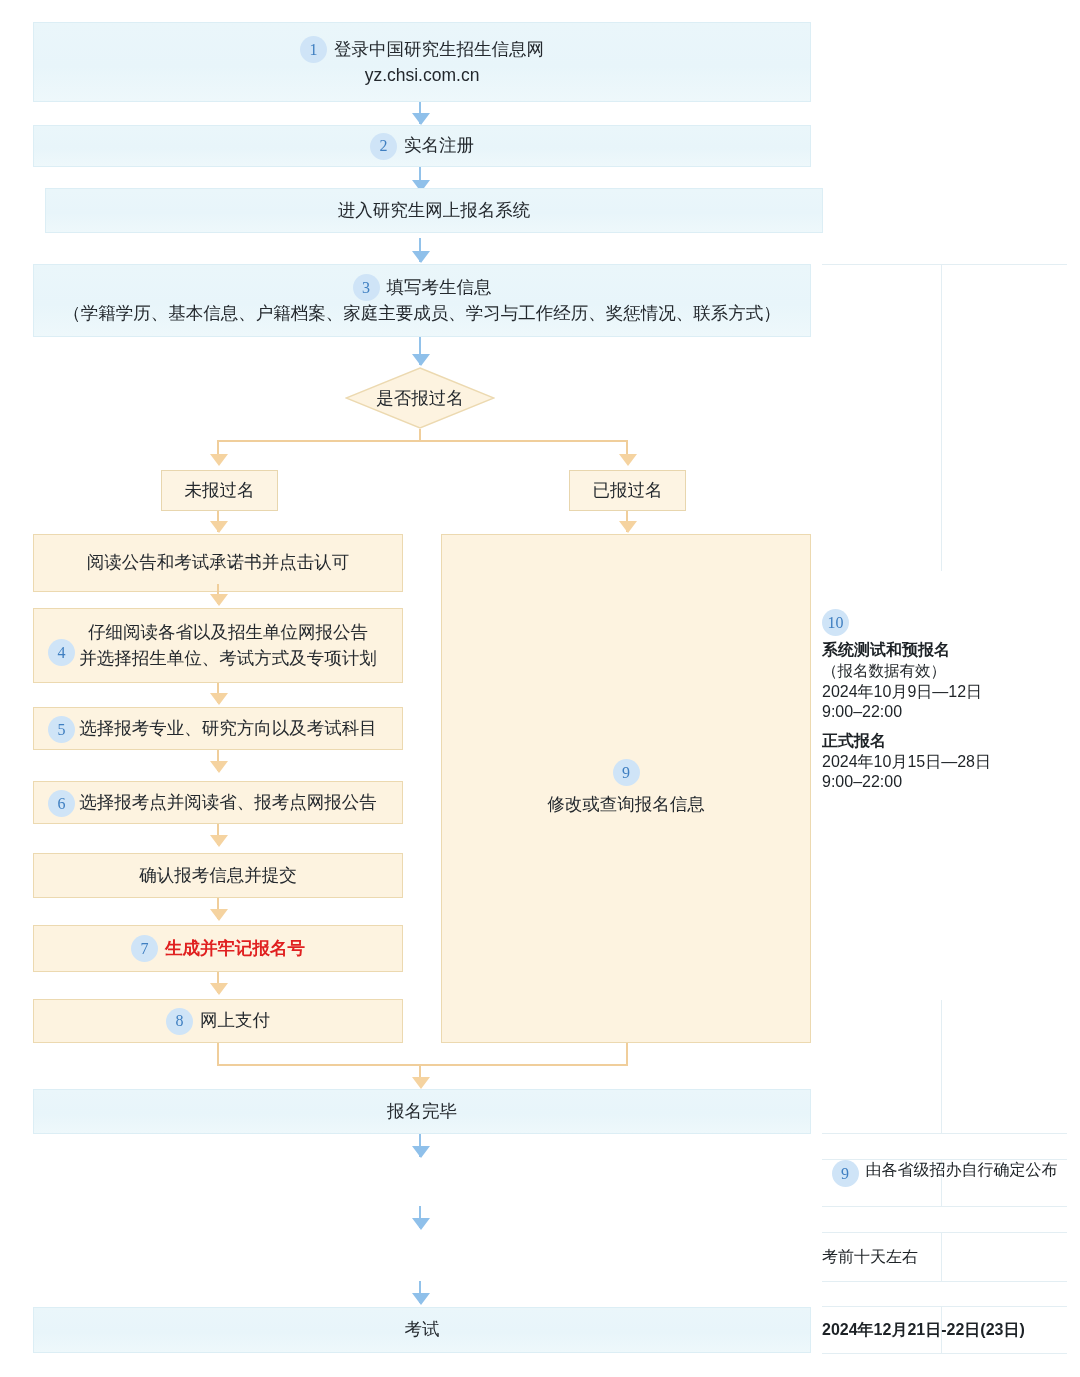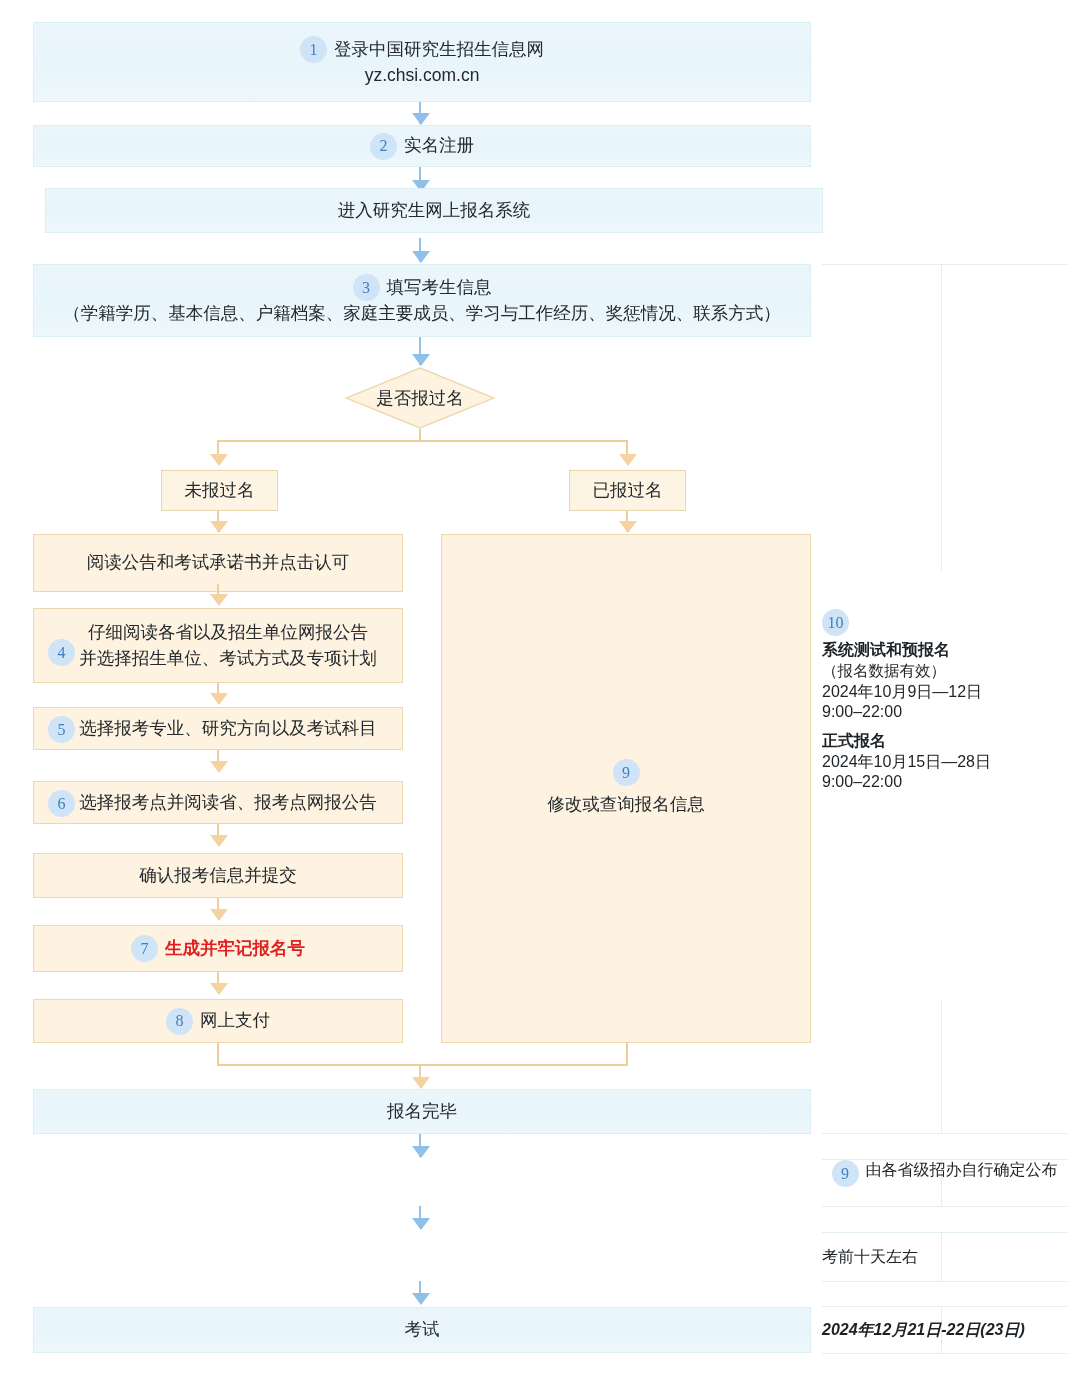--- a/index.html
+++ b/index.html
@@ -312,17 +312,17 @@
 
   <div class="tl-cell" style="left:822px; top:1160px; width:245px; height:46px; flex-direction:row;">
     <span class="badge">9</span>
     <span class="fs16">由各省级招办自行确定公布</span>
   </div>
 
   <div class="tl-cell" style="left:822px; top:1233px; width:245px; height:48px;">
     <span class="fs16">考前十天左右</span>
   </div>
 
-  <div class="tl-cell" style="left:822px; top:1307px; width:245px; height:46px;font-style:italic;">
+  <div class="tl-cell" style="left:822px; top:1307px; width:245px; height:46px;">
     <span class="fs16 b">2024年12月21日-22日(23日)</span>
   </div>
 
 </div>
 
 </body></html>

